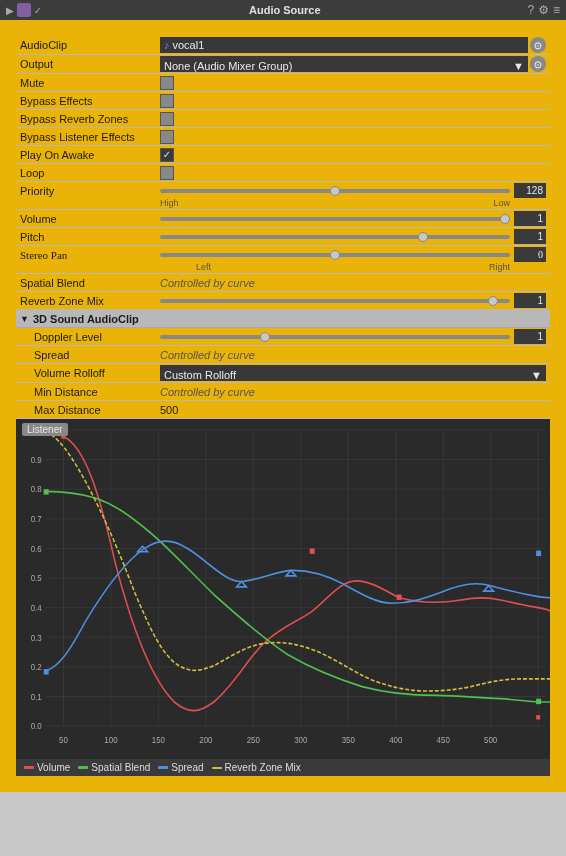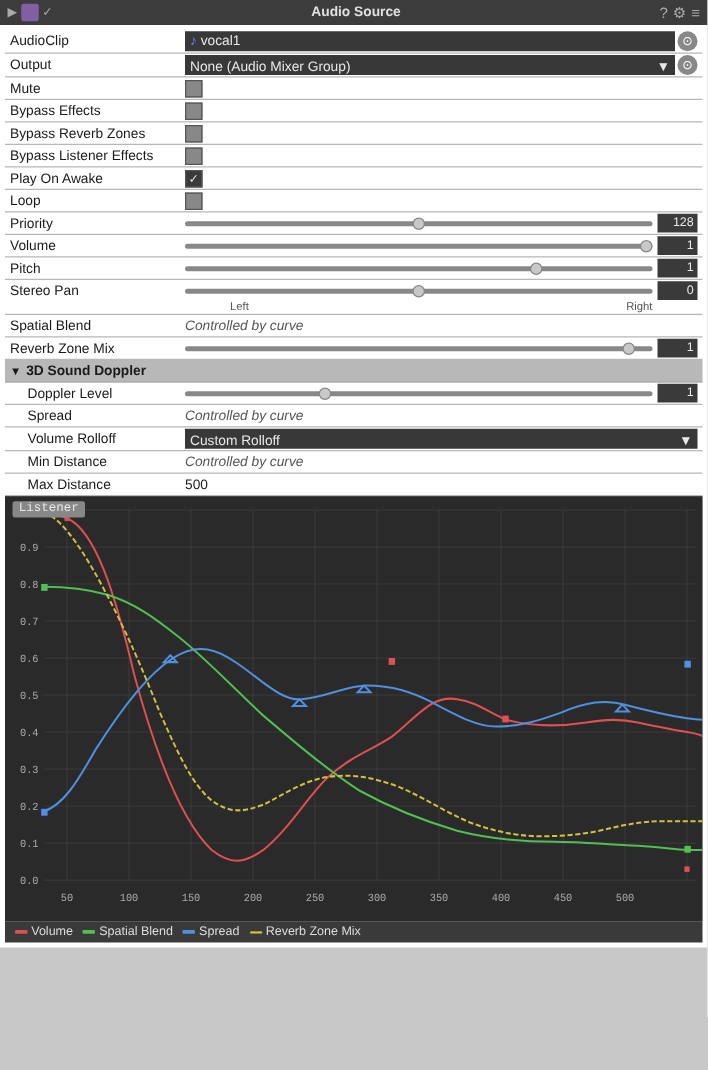--- a/index.html
+++ b/index.html
@@ -16,21 +16,21 @@
       color: #e0e0e0;
       height: 20px;
       display: flex;
       align-items: center;
       padding: 0 6px;
       gap: 4px;
     }
     .title-bar .icons { display: flex; gap: 3px; align-items: center; }
     .title-bar .title { font-size: 11px; font-weight: bold; flex: 1; text-align: center; }
     .title-bar .right-icons { display: flex; gap: 4px; }
-    .main-content { background: #ffffff; padding: 4px; }
+    .main-content { background: #eab308; padding: 16px; }
     .row {
       display: flex;
       align-items: center;
       min-height: 18px;
       padding: 1px 4px;
       border-bottom: 1px solid #b8b8b8;
     }
     .row-label {
       width: 140px;
       min-width: 140px;
@@ -151,21 +151,20 @@
     .controlled-text {
       color: #555;
       font-size: 11px;
       font-style: italic;
     }
     .chart-area {
       background: #2a2a2a;
       position: relative;
       overflow: hidden;
       height: 340px;
-      font-family: Liberation Mono, monospace;
     }
     .listener-badge {
       position: absolute;
       top: 4px;
       left: 6px;
       background: #888;
       color: #e8e8e8;
       font-size: 10px;
       padding: 1px 5px;
       border-radius: 2px;
@@ -284,20 +283,26 @@
   <div class="row" style="flex-direction:column; align-items:flex-start;">
     <div style="display:flex; width:100%; align-items:center;">
       <div class="row-label">Priority</div>
       <div class="slider-container">
         <div class="slider-track">
           <div class="slider-thumb" style="left:calc(50% - 5px);"></div>
         </div>
         <div class="slider-value">128</div>
       </div>
     </div>
+    <div style="display:flex; width:100%; padding-left:140px;">
+      <div style="display:flex; justify-content:space-between; flex:1; font-size:9px; color:#555; padding-right:36px;">
+        <span>High</span>
+        <span>Low</span>
+      </div>
+    </div>
   </div>
 
   <div class="row">
     <div class="row-label">Volume</div>
     <div class="slider-container">
       <div class="slider-track">
         <div class="slider-thumb" style="left:calc(100% - 10px);"></div>
       </div>
       <div class="slider-value">1</div>
     </div>
@@ -307,21 +312,21 @@
     <div class="row-label">Pitch</div>
     <div class="slider-container">
       <div class="slider-track">
         <div class="slider-thumb" style="left:calc(75% - 5px);"></div>
       </div>
       <div class="slider-value">1</div>
     </div>
   </div>
 
   <div class="row" style="flex-direction:column; align-items:flex-start;">
-    <div style="display:flex; width:100%; align-items:center;">
+    <div style="display:flex; width:100%; align-items:center;font-family:Liberation Serif, serif;">
       <div class="row-label">Stereo Pan</div>
       <div class="slider-container">
         <div class="slider-track">
           <div class="slider-thumb" style="left:calc(50% - 5px);"></div>
         </div>
         <div class="slider-value">0</div>
       </div>
     </div>
     <div style="display:flex; width:100%; padding-left:140px;">
       <div style="display:flex; justify-content:space-between; flex:1; font-size:9px; color:#555; padding-right:36px;margin-left:36px;">
@@ -343,21 +348,21 @@
     <div class="slider-container">
       <div class="slider-track">
         <div class="slider-thumb" style="left:calc(95% - 5px);"></div>
       </div>
       <div class="slider-value">1</div>
     </div>
   </div>
 
   <div class="section-header">
     <span class="triangle">▼</span>
-    <span>3D Sound Doppler</span>
+    <span>3D Sound AudioClip</span>
   </div>
 
   <div class="row">
     <div class="row-label indent">Doppler Level</div>
     <div class="slider-container">
       <div class="slider-track">
         <div class="slider-thumb" style="left:calc(30% - 5px);"></div>
       </div>
       <div class="slider-value">1</div>
     </div>

